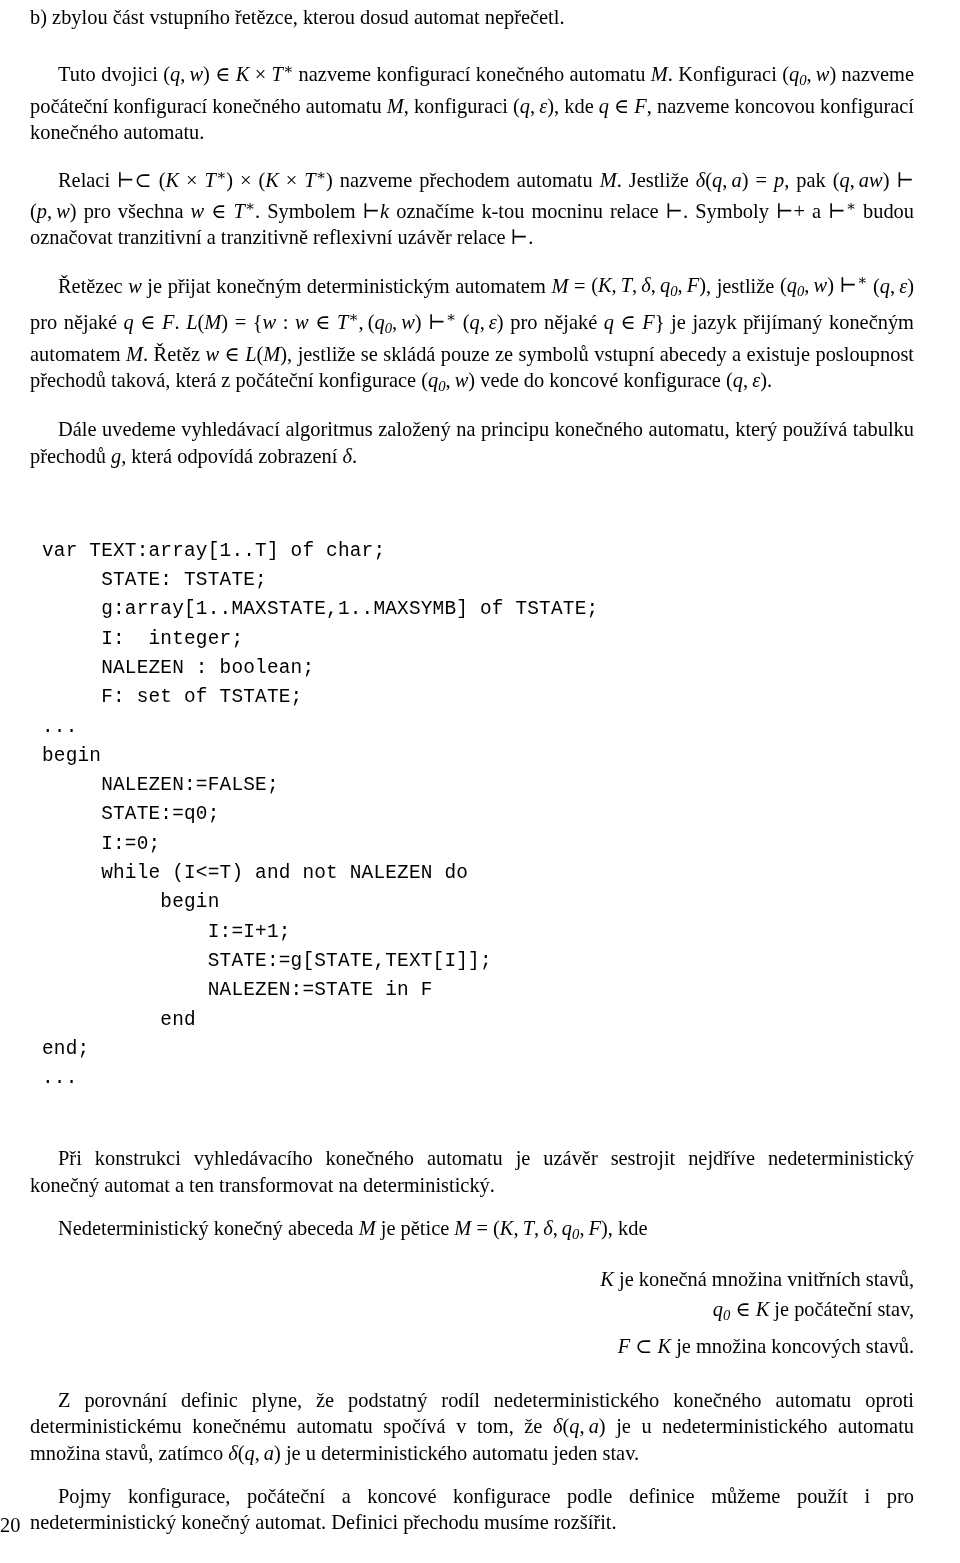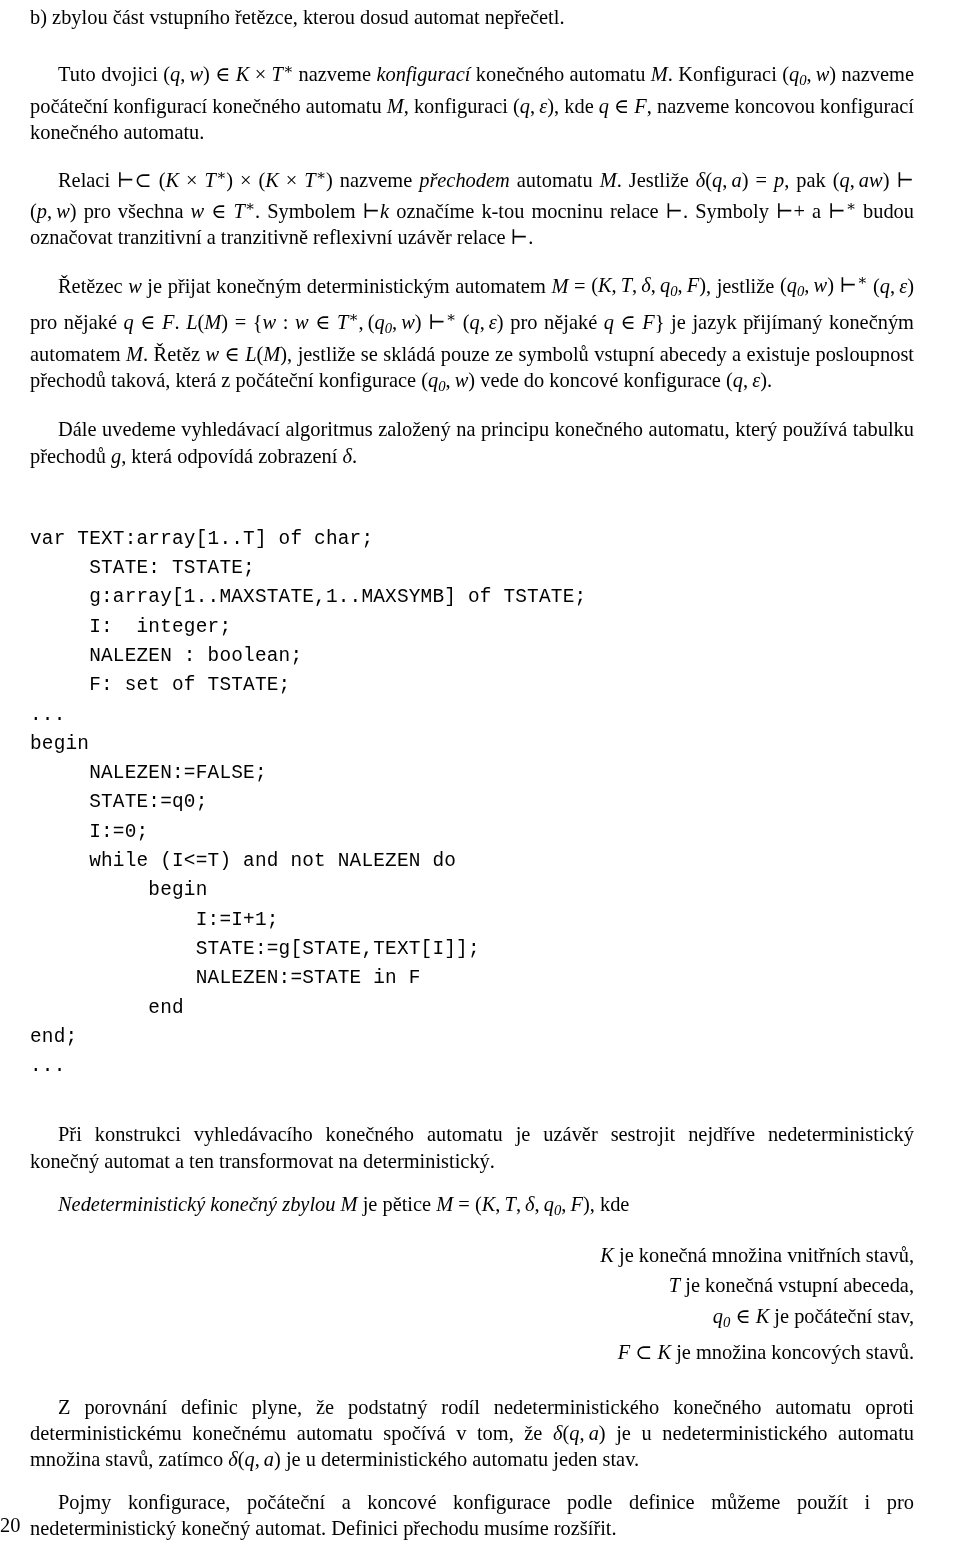--- a/index.html
+++ b/index.html
@@ -47,28 +47,28 @@
   .sub {
     font-size: 0.72em;
     vertical-align: -0.26em;
     font-style: italic;
   }
   .sup {
     font-size: 0.74em;
     vertical-align: 0.45em;
     font-style: normal;
   }
-  .it { font-style: italic; }
+  .it { }
   .nb { white-space: nowrap; }
 
   pre.code {
     font-family: "Liberation Mono", "DejaVu Sans Mono", monospace;
     font-size: 19.4px;
     line-height: 29.3px;
-    margin: 0;
+    margin: 12px;
     white-space: pre;
     letter-spacing: 0.2px;
   }
   .pagenum {
     position: absolute;
     left: 0;
     right: 0;
     top: 1514px;
     text-align: left;
     font-size: 20.4px;
@@ -138,31 +138,28 @@
 end;
 ...</pre>
 
   <div class="gap-lg"></div>
 
   <p class="para indent">Při konstrukci vyhledávacího konečného automatu je uzávěr sestrojit nejdříve nedeterministický konečný automat a ten transformovat na deterministický.</p>
 
   <div class="gap-sm"></div>
 
   <p class="para indent">
-    <span class="it">Nedeterministický konečný zbylou</span> <i class="m">M</i> je pětice <i class="m">M</i> = <span class="nb">(<i class="m">K</i>, <i class="m">T</i>, <i class="m">δ</i>, <i class="m">q</i><span class="sub">0</span>, <i class="m">F</i>)</span>, kde
+    <span class="it">Nedeterministický konečný abeceda</span> <i class="m">M</i> je pětice <i class="m">M</i> = <span class="nb">(<i class="m">K</i>, <i class="m">T</i>, <i class="m">δ</i>, <i class="m">q</i><span class="sub">0</span>, <i class="m">F</i>)</span>, kde
   </p>
 
   <div class="gap-sm"></div>
 
   <div class="deflist">
     <div>
       <i class="m">K</i> je konečná množina vnitřních stavů,
-    </div>
-    <div>
-      <i class="m">T</i> je konečná vstupní abeceda,
     </div>
     <div>
       <i class="m">q</i><span class="sub">0</span> ∈ <i class="m">K</i> je počáteční stav,
     </div>
     <div>
       <i class="m">F</i> ⊂ <i class="m">K</i> je množina koncových stavů.
     </div>
   </div>
 
   <div class="gap-md"></div>

